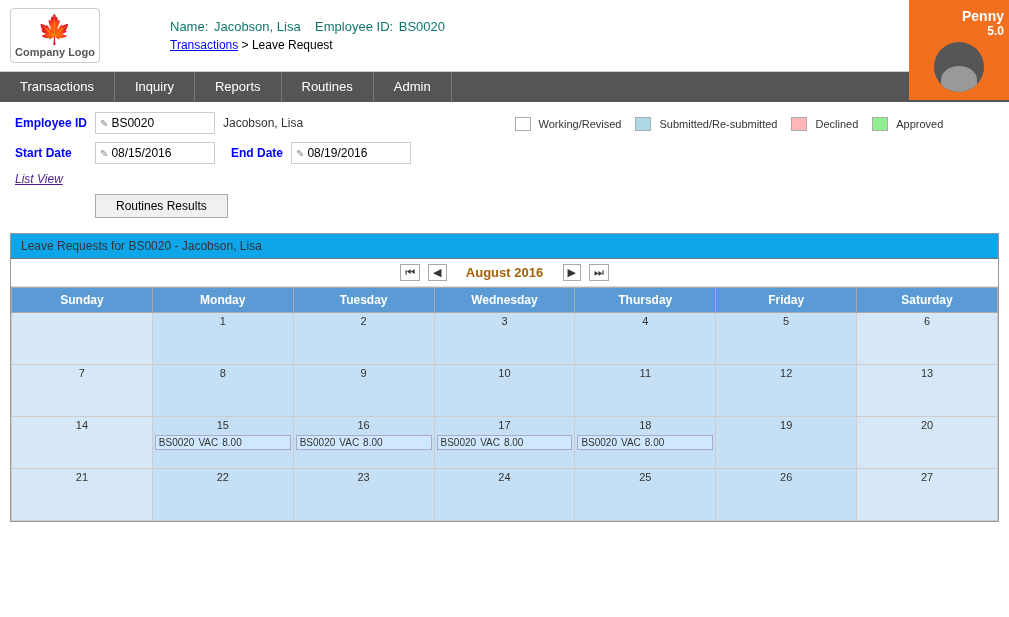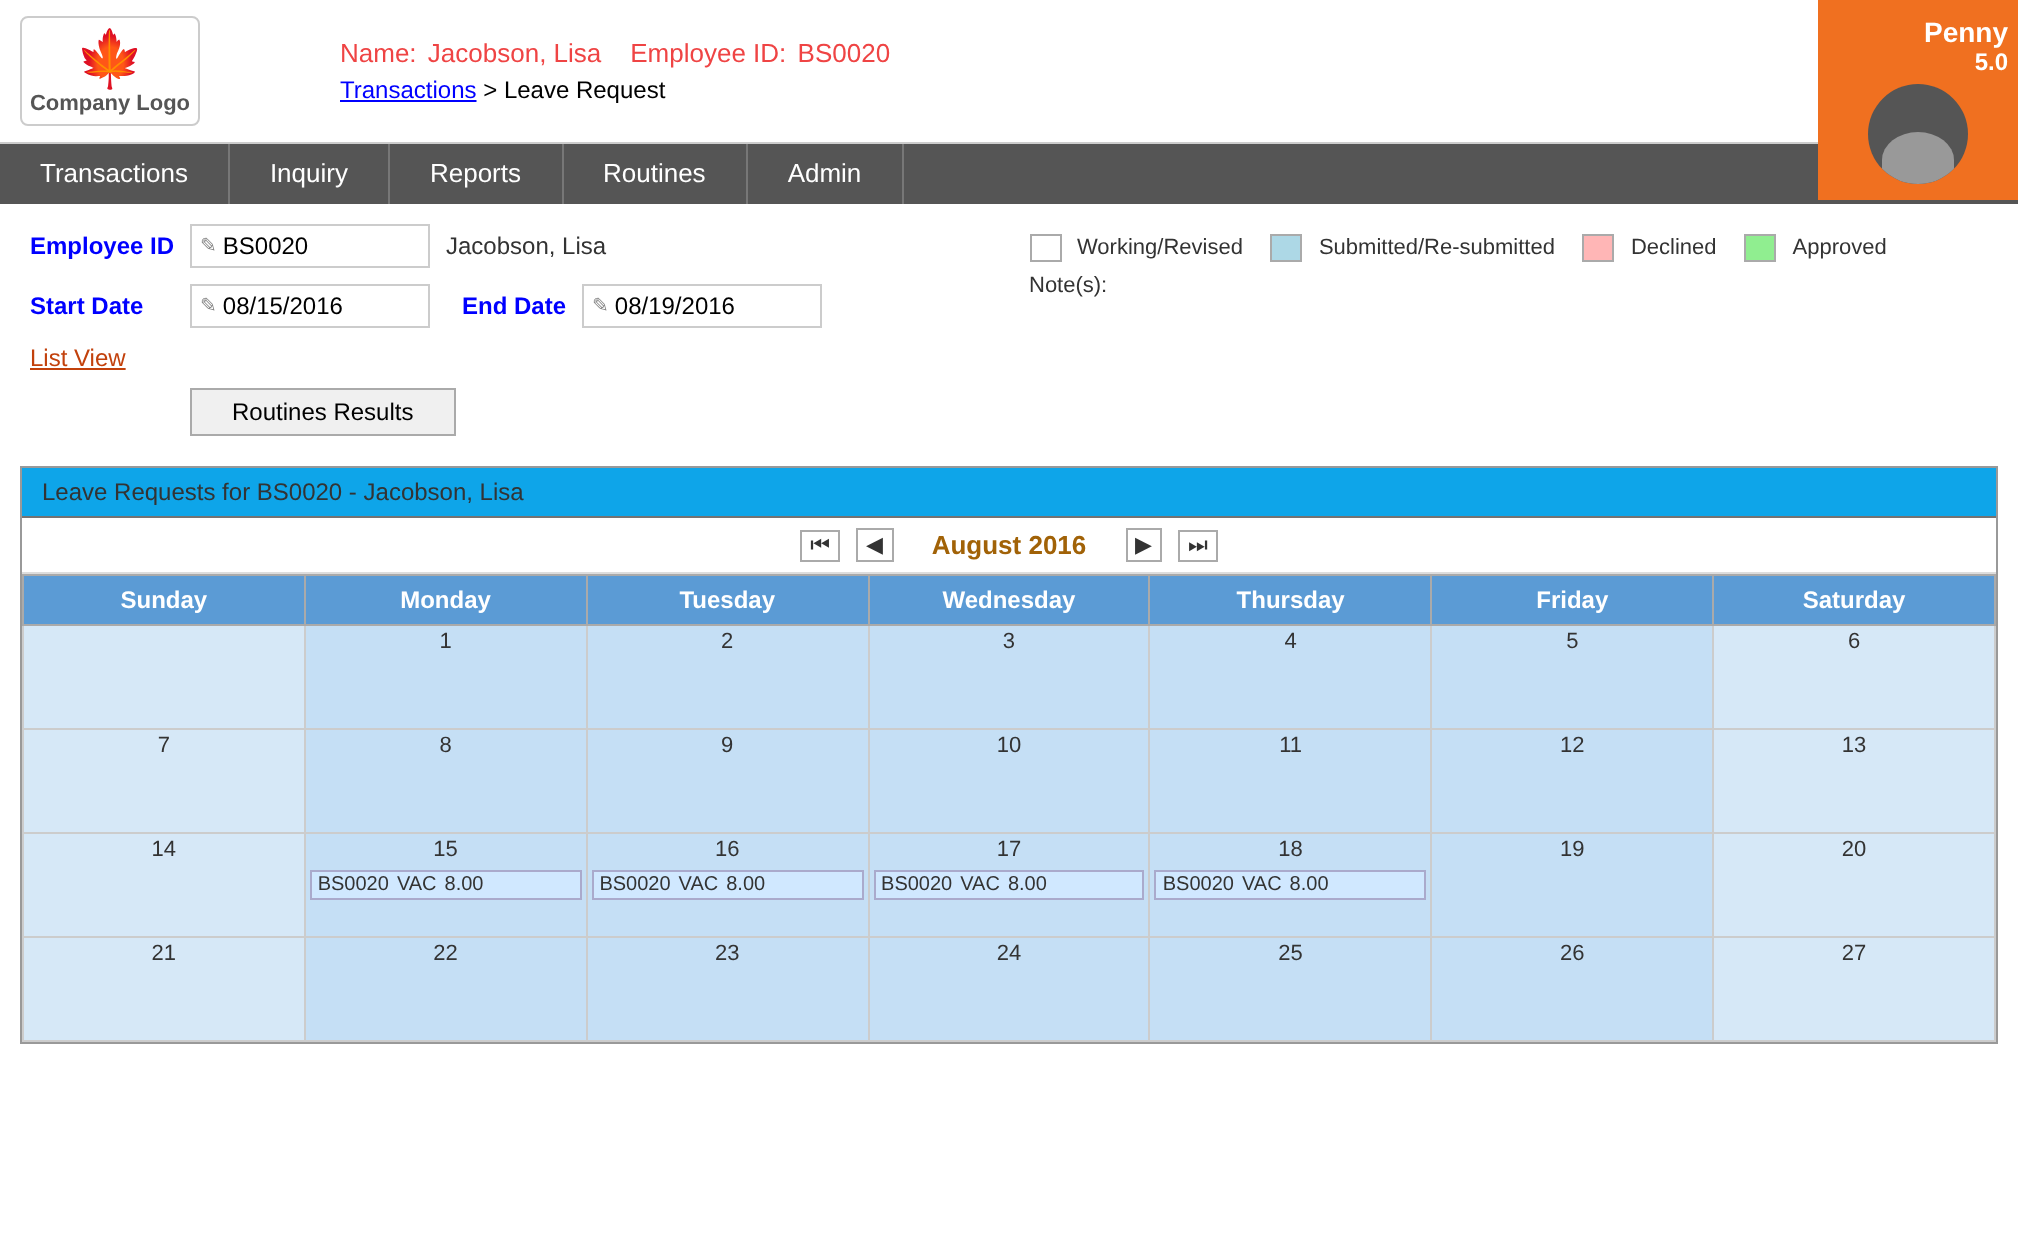--- a/index.html
+++ b/index.html
@@ -5,21 +5,21 @@
     * { box-sizing: border-box; margin: 0; padding: 0; }
     body { font-family: Arial, sans-serif; font-size: 12px; background: #fff; }
 
     
     #header { display: flex; align-items: center; padding: 8px 10px; border-bottom: 1px solid #ccc; background: #fff; position: relative; }
     #logo-area { display: flex; align-items: center; width: 140px; }
     #logo-box { width: 90px; height: 55px; border: 1px solid #ccc; border-radius: 4px; display: flex; align-items: center; justify-content: center; overflow: hidden; position: relative; background: #fff; }
     .logo-text { font-size: 11px; font-weight: bold; color: #555; text-align: center; }
     .maple-leaf { color: #cc4400; font-size: 28px; }
     #header-info { flex: 1; padding-left: 20px; }
-    #header-name { font-size: 13px; color: #ef4444; margin-bottom: 4px; }
+    #header-name { font-size: 13px; color: #0f766e; margin-bottom: 4px; }
     #header-breadcrumb { font-size: 12px; }
     #header-breadcrumb a { color: #00f; text-decoration: underline; cursor: pointer; }
     #user-panel { position: absolute; top: 0; right: 0; width: 100px; background: #f07020; text-align: right; padding: 8px 5px; color: white; font-weight: bold; }
     #avatar { width: 50px; height: 50px; background: #555; border-radius: 50%; margin: 4px auto 0; display: flex; align-items: flex-end; justify-content: center; overflow: hidden; }
     .avatar-body { width: 36px; height: 28px; background: #999; border-radius: 50% 50% 0 0; margin-bottom: -2px; }
 
     
     #navbar { background: #555; display: flex; align-items: center; height: 30px; }
     .nav-item { color: #fff; padding: 0 20px; height: 30px; line-height: 30px; cursor: pointer; border-right: 1px solid #777; font-size: 13px; }
     .nav-spacer { flex: 1; }
@@ -29,21 +29,21 @@
 
     
     #form-area { padding: 10px 15px; display: flex; gap: 20px; }
     #form-left { flex: 1; }
     .form-row { display: flex; align-items: center; margin-bottom: 8px; }
     .form-label { font-weight: bold; color: #00f; width: 80px; font-size: 12px; }
     .form-input { display: flex; align-items: center; border: 1px solid #ccc; background: #fff; padding: 2px 4px; min-width: 120px; height: 22px; }
     .form-input-icon { color: #888; margin-right: 3px; font-size: 10px; }
     .form-input input { border: none; outline: none; font-size: 12px; width: 90px; }
     .form-value { margin-left: 8px; font-size: 12px; color: #333; }
-    #list-view-link { color: #c2410c; text-decoration: underline; cursor: pointer; font-size: 12px; margin-top: 5px; }
+    #list-view-link { color: #4c1d95; text-decoration: underline; cursor: pointer; font-size: 12px; margin-top: 5px; font-style: italic; }
     #display-btn { margin-top: 8px; margin-left: 80px; }
     #display-btn button { padding: 4px 20px; background: #f0f0f0; border: 1px solid #aaa; cursor: pointer; font-size: 12px; }
 
     #form-right { flex: 1; padding-top: 5px; }
     .legend-row { display: flex; align-items: center; gap: 8px; margin-bottom: 6px; flex-wrap: wrap; }
     .legend-box { width: 16px; height: 14px; border: 1px solid #aaa; display: inline-block; }
     .legend-label { font-size: 11px; color: #333; margin-right: 6px; }
     .notes-area { font-size: 11px; color: #333; margin-top: 4px; }
     .bold-blue { font-weight: bold; color: #00f; }
 
@@ -154,21 +154,20 @@
       <span class="legend-label">Working/Revised</span>
       <div class="legend-box" style="background:#add8e6;"></div>
       <span class="legend-label">Submitted/Re-submitted</span>
       <div class="legend-box" style="background:#ffb6b6;"></div>
       <span class="legend-label">Declined</span>
       <div class="legend-box" style="background:#90ee90;"></div>
       <span class="legend-label">Approved</span>
     </div>
 
     <div class="notes-area">
-      <div>Note(s):</div>
     </div>
   </div>
 </div>
 
 <div id="calendar-section">
   <div id="calendar-header-label">Leave Requests for BS0020 - Jacobson, Lisa</div>
   <div id="calendar-nav">
     <button class="nav-btn">⏮</button>
     <button class="nav-btn">◀</button>
     <span id="month-label">August 2016</span>

